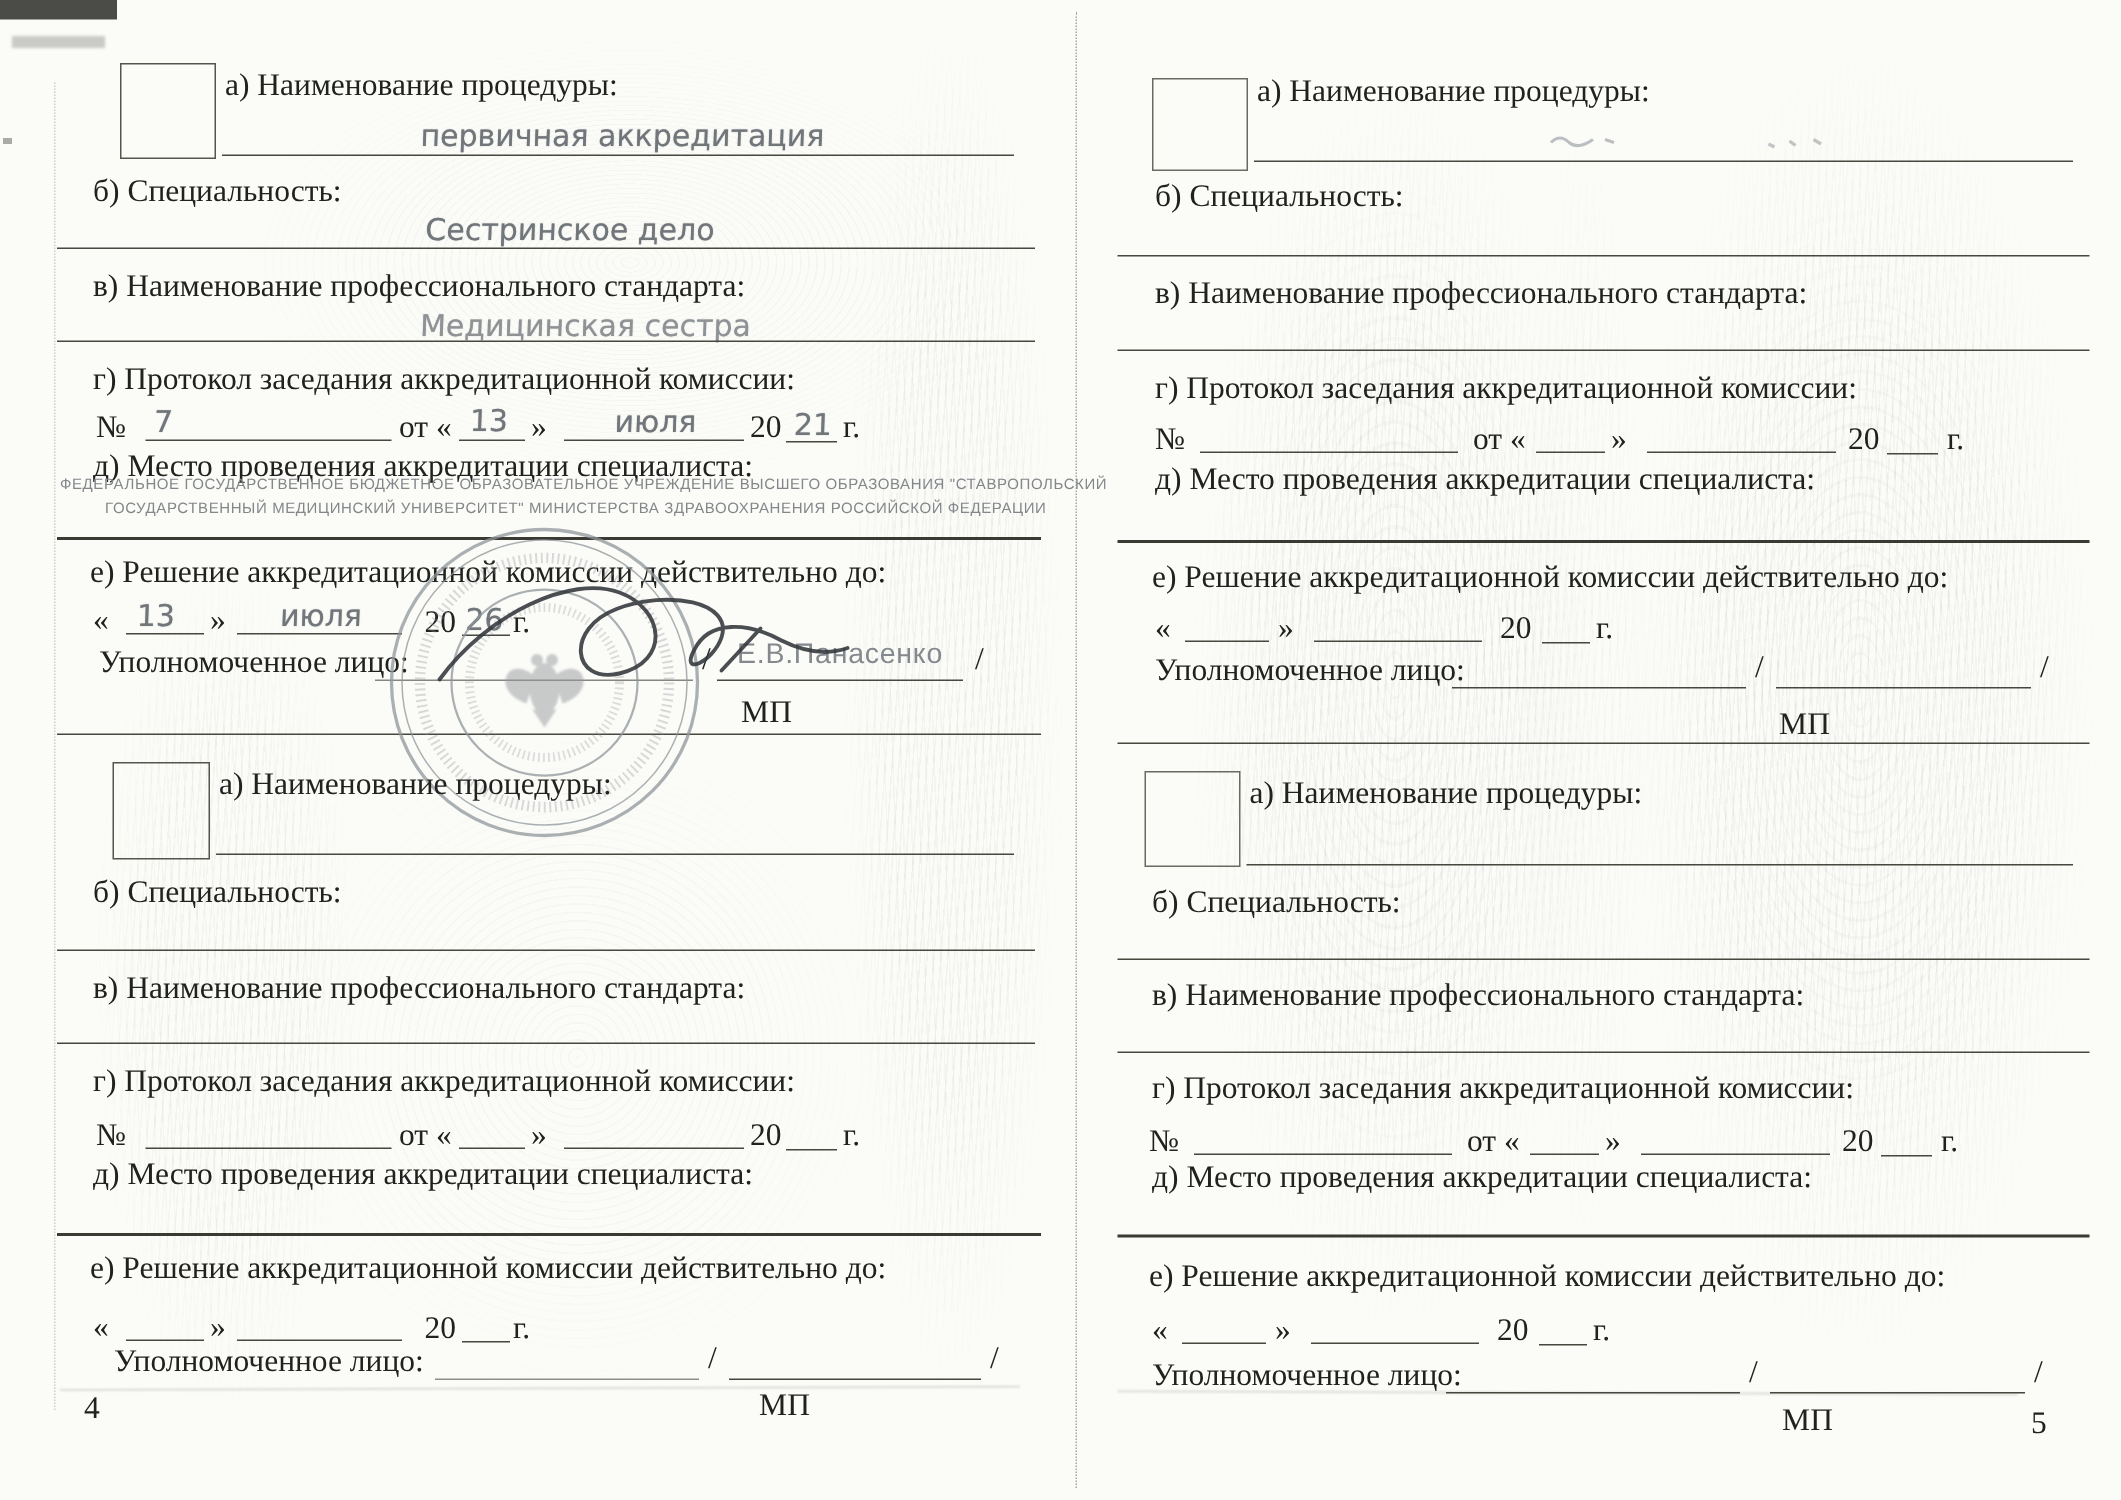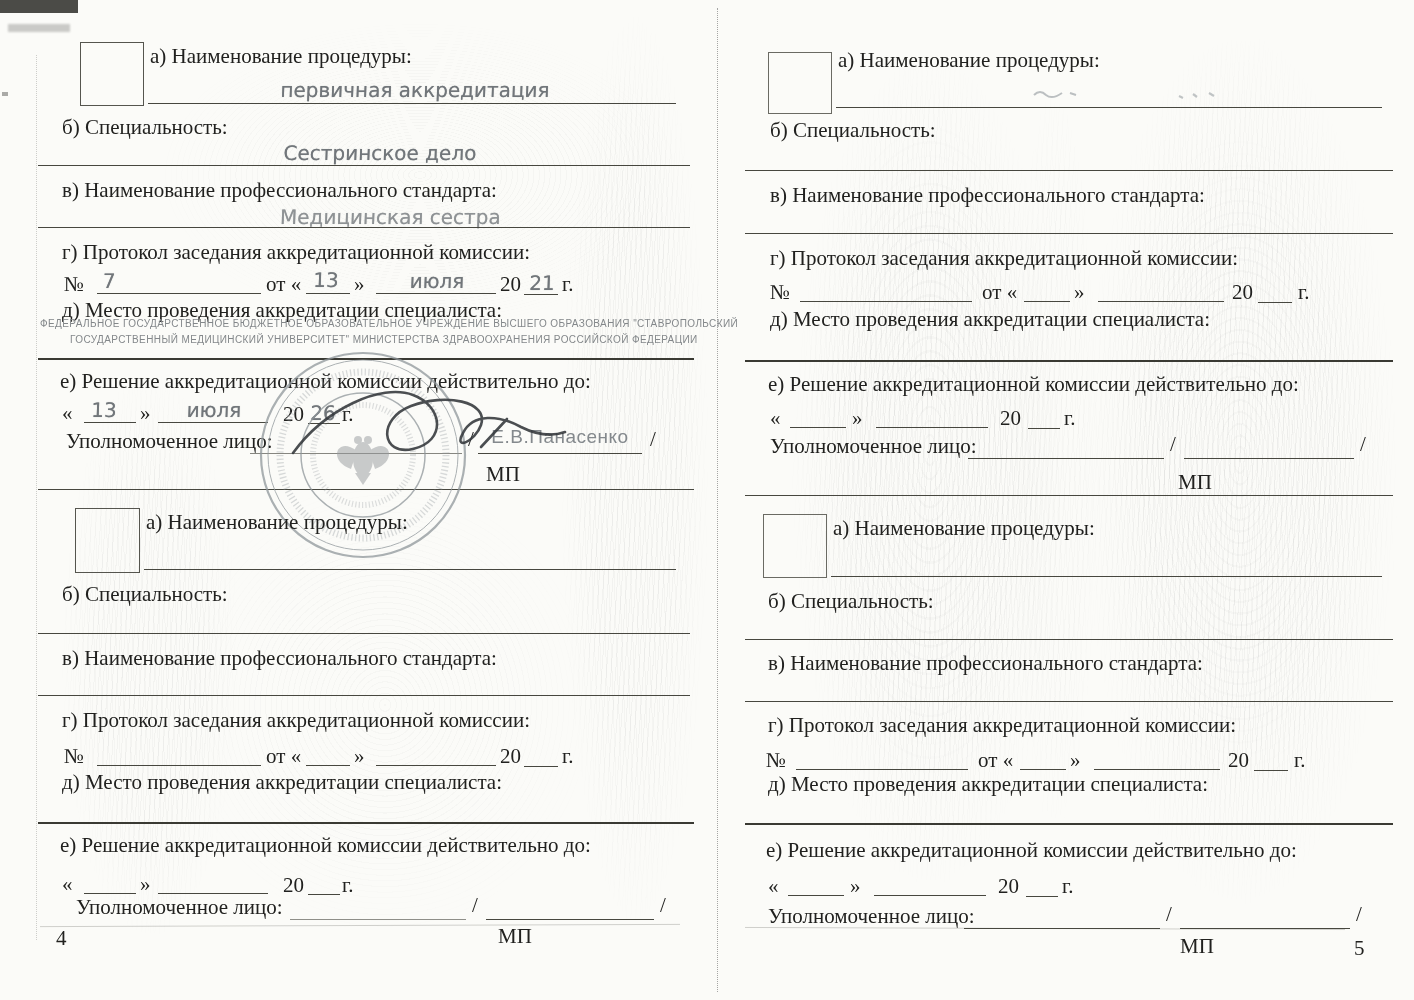--- a/index.html
+++ b/index.html
@@ -1,20 +1,20 @@
 <!DOCTYPE html>
 <html><head>
 <meta charset="utf-8">
 <style>
   html,body{margin:0;padding:0;background:#e8e8e4;}
   .stage{position:relative;width:1414px;height:1000px;background:#fbfbf8;overflow:hidden;
          font-family:"Liberation Serif",serif;}
   
   .l{position:absolute;font:21px/1.15 "Liberation Serif",serif;color:#21211f;white-space:nowrap;}
-  .lc{text-align:left;}
+  .lc{text-align:center;}
   
   .u{position:absolute;height:0;border-top:1.6px solid #47473f;}
   .u2{position:absolute;height:0;border-top:2px solid #3a3a33;}
   
   .hw{position:absolute;font:20px/1.1 "DejaVu Sans",sans-serif;color:#71767a;white-space:nowrap;
       text-align:center;transform:skewX(-2deg);text-shadow:0 0 .7px rgba(113,118,122,.75);}
   
   .sp{position:absolute;font:10px/1.2 "Liberation Sans",sans-serif;color:#83878a;
       letter-spacing:.4px;text-align:center;white-space:nowrap;}
   

